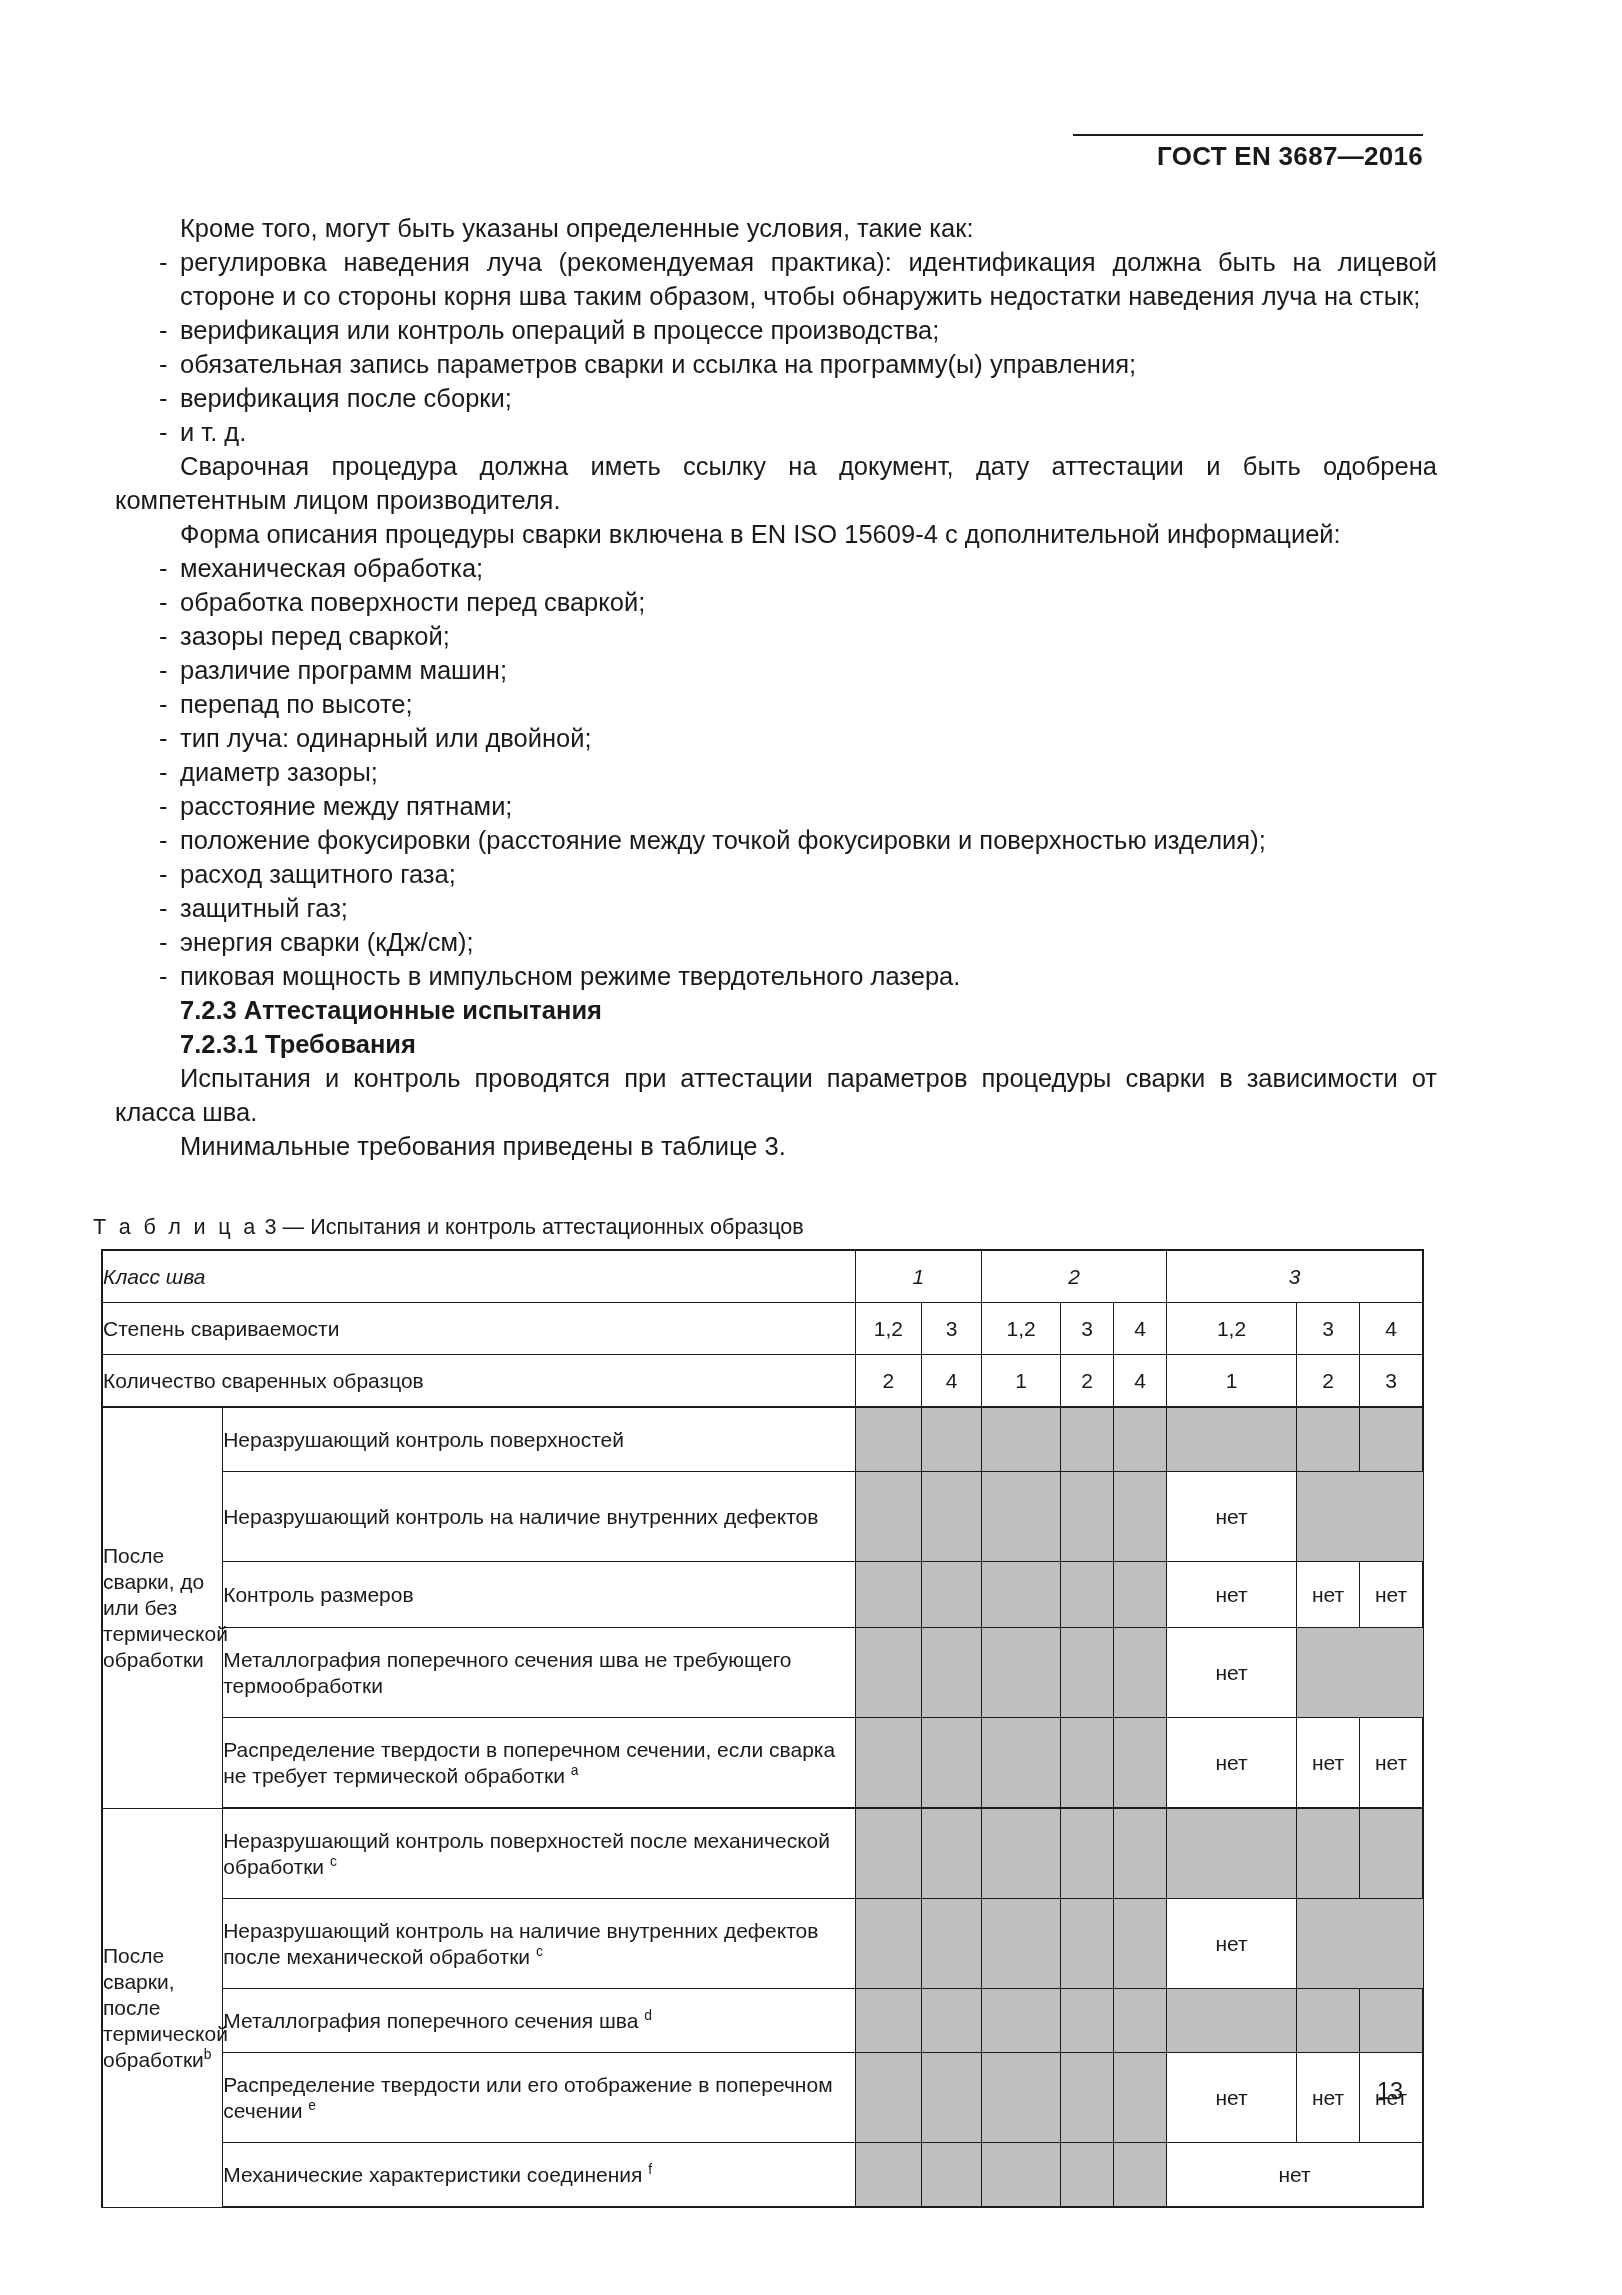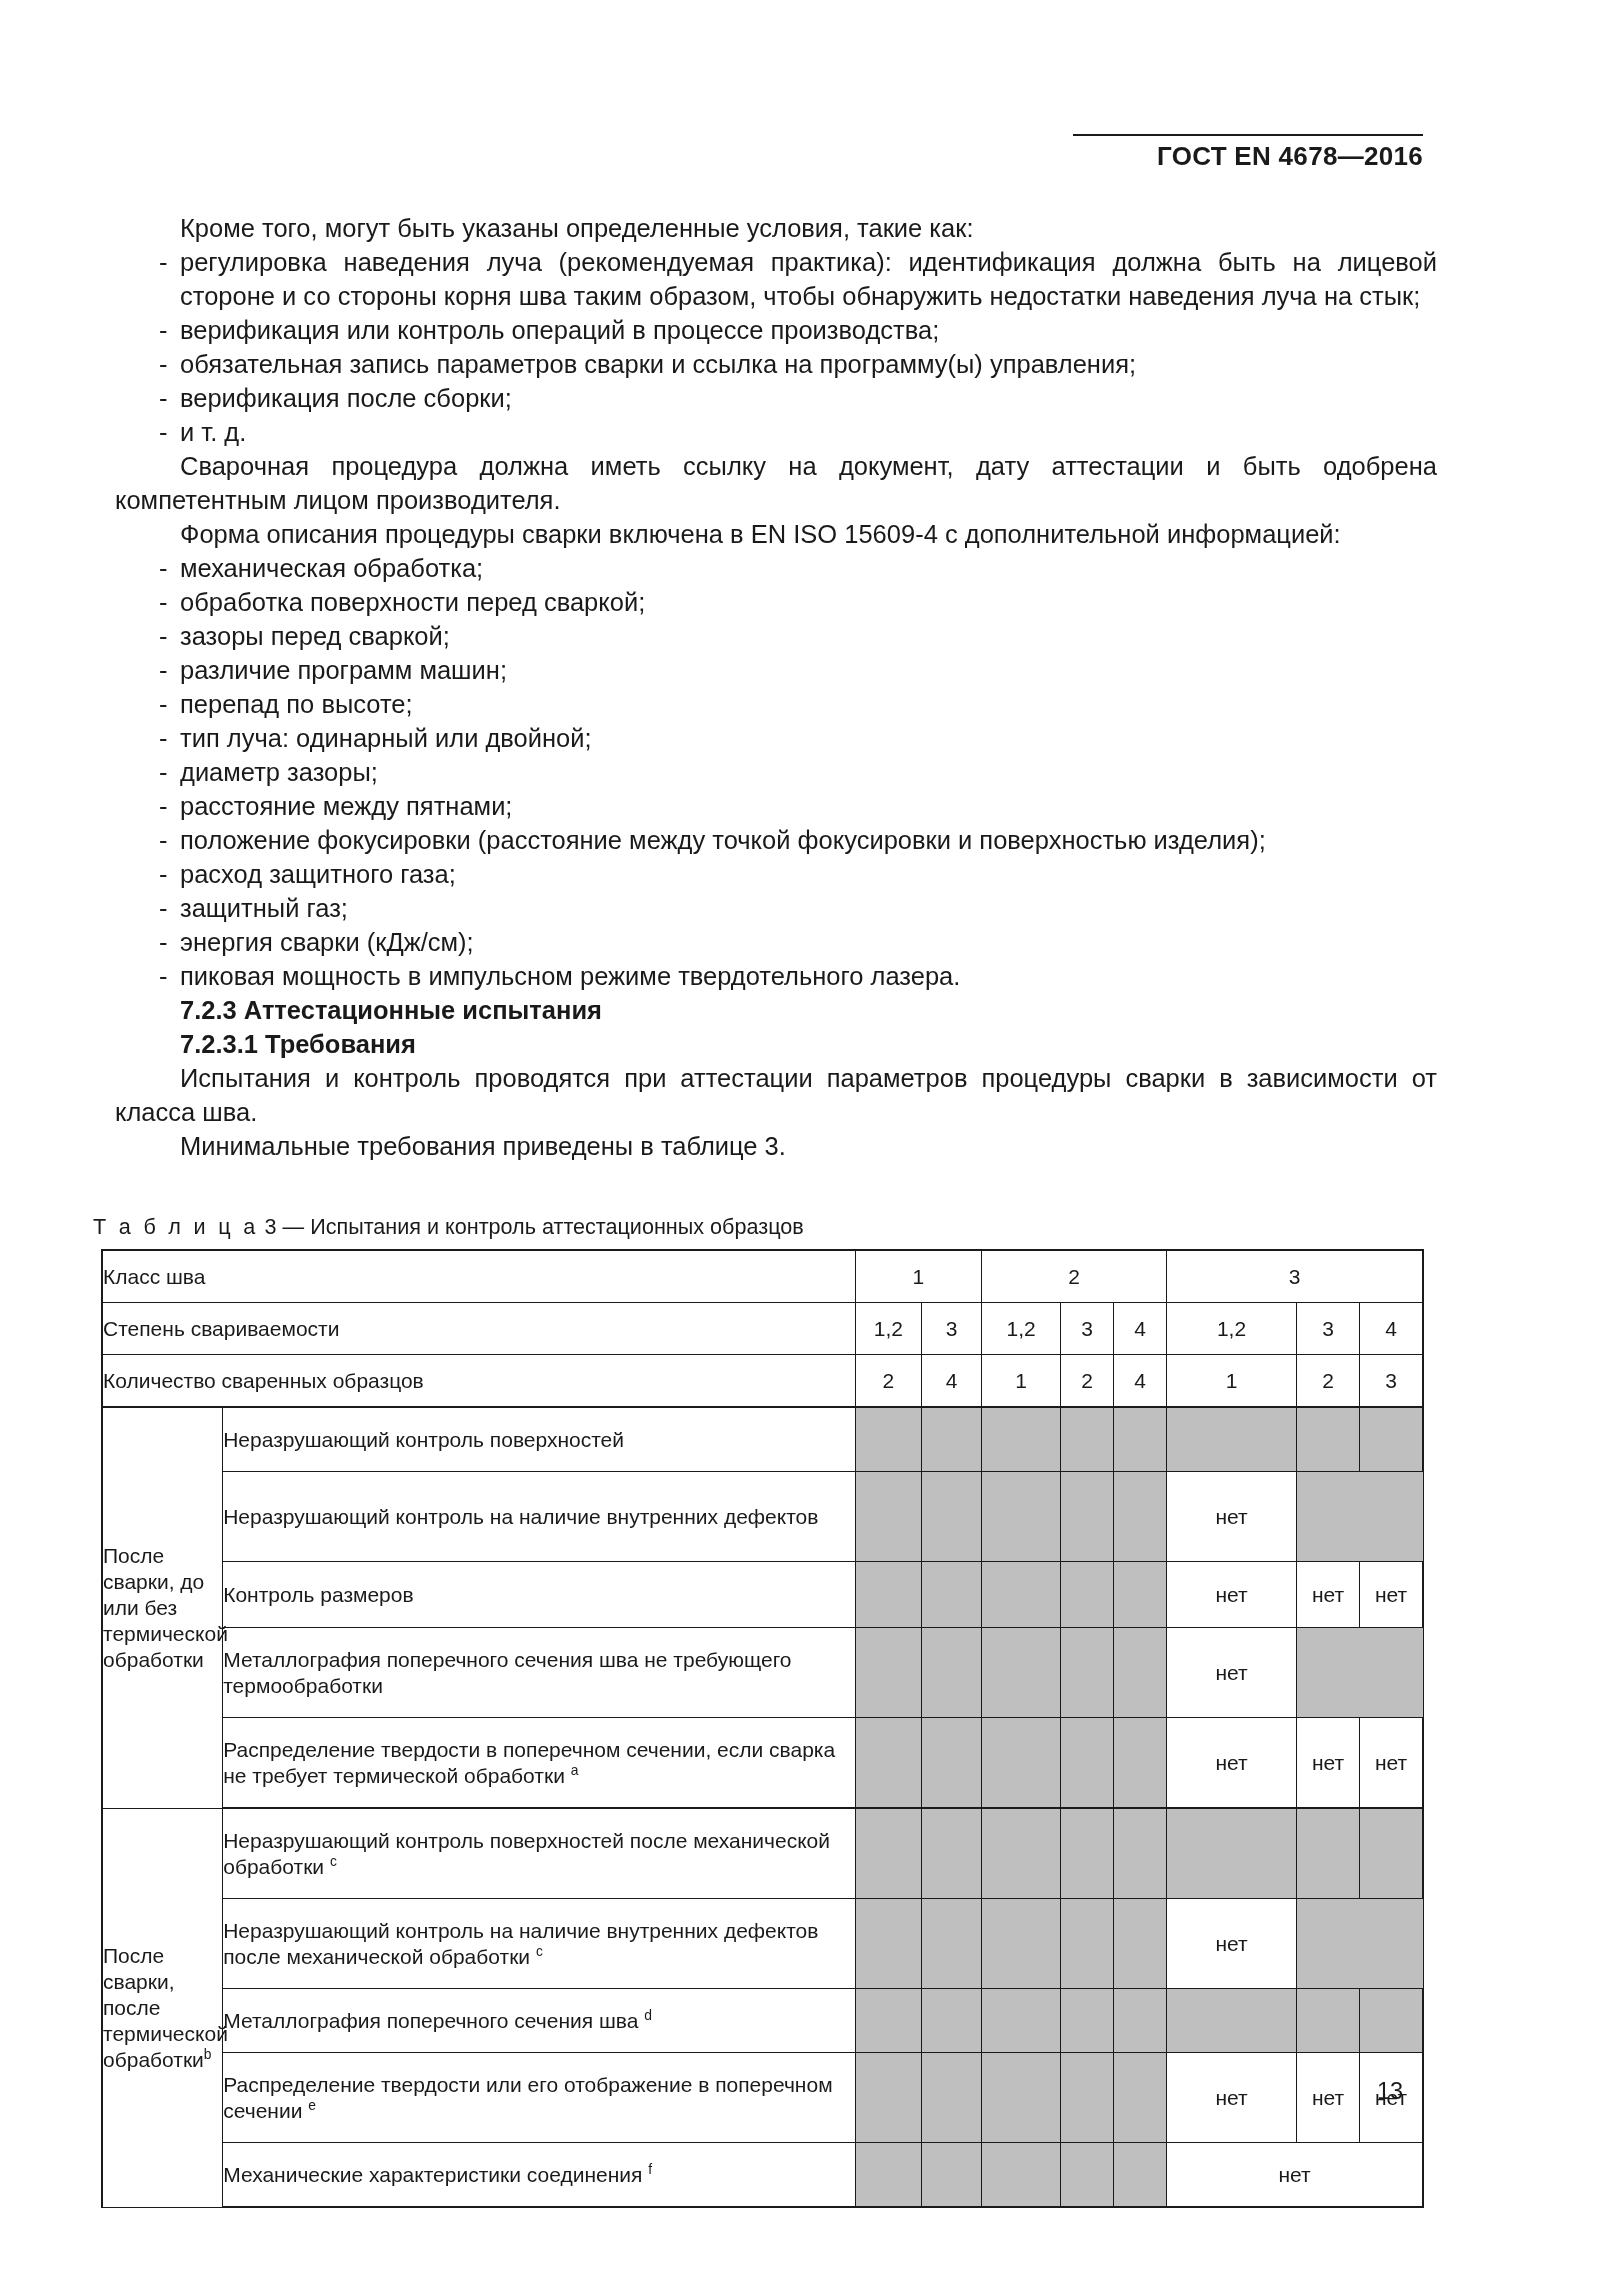--- a/index.html
+++ b/index.html
@@ -133,40 +133,40 @@
   .shade { background: #bfbfbf !important; }
   .hrow td { height: 51px; }
   sup {
     font-size: 0.66em;
     vertical-align: super;
     line-height: 0;
   }
 
   
   table.t3 { box-shadow: none; }
-  table.t3 tr.topline td { border-top: 2.6px solid #1a1a1a; }
+  table.t3 tr.topline td { border-top: 2.6px solid #1a1a1a; font-style: italic; }
   table.t3 tr.botline td { border-bottom: 2.6px solid #1a1a1a; }
   table.t3 td.leftedge { border-left: 2.6px solid #1a1a1a; }
   table.t3 td.rightedge { border-right: 2.6px solid #1a1a1a; }
   table.t3 tr.thickbot td { border-bottom: 2.6px solid #1a1a1a; }
 
   .page-number {
     position: absolute;
     top: 2078px;
     left: 1377px;
     font-size: 23.6px;
   }
 </style>
 </head>
 <body>
 
 <div class="page">
 
   <div class="header-rule"></div>
-  <div class="doc-header">ГОСТ EN 4678—2016</div>
+  <div class="doc-header">ГОСТ EN 3687—2016</div>
 
   <div class="content">
 
     <p class="para">Кроме того, могут быть указаны определенные условия, такие как:</p>
 
     <ul class="dashlist">
       <li><span class="dash">-</span><span>регулировка наведения луча (рекомендуемая практика): идентификация должна быть на лицевой стороне и со стороны корня шва таким образом, чтобы обнаружить недостатки наведения луча на стык;</span></li>
       <li><span class="dash">-</span><span>верификация или контроль операций в процессе производства;</span></li>
       <li><span class="dash">-</span><span>обязательная запись параметров сварки и ссылка на программу(ы) управления;</span></li>
       <li><span class="dash">-</span><span>верификация после сборки;</span></li>

